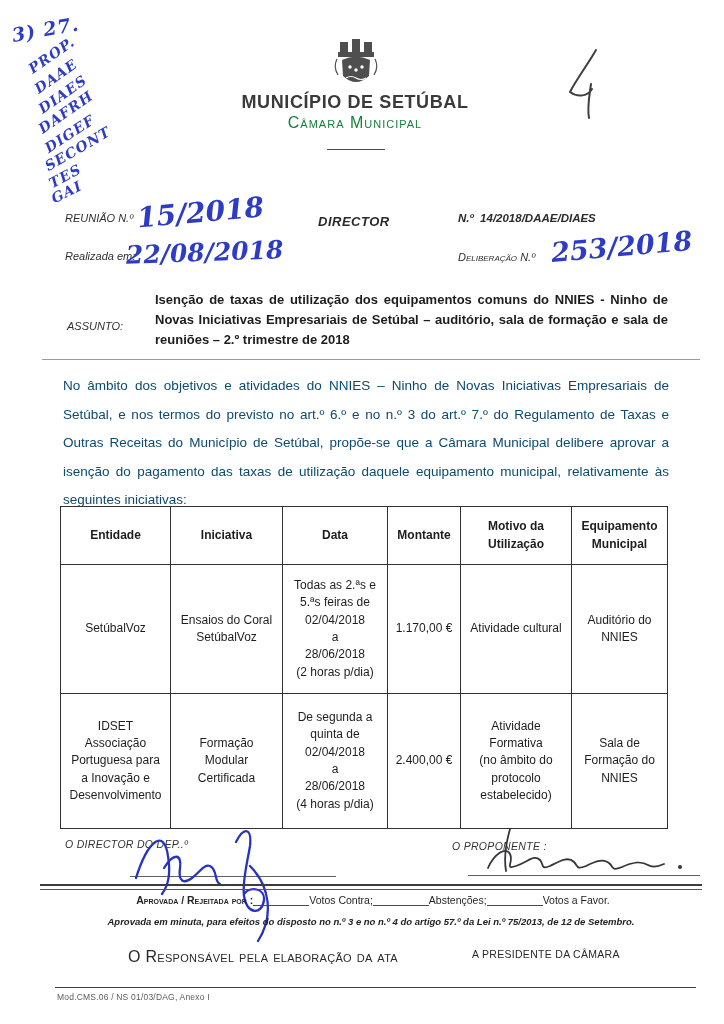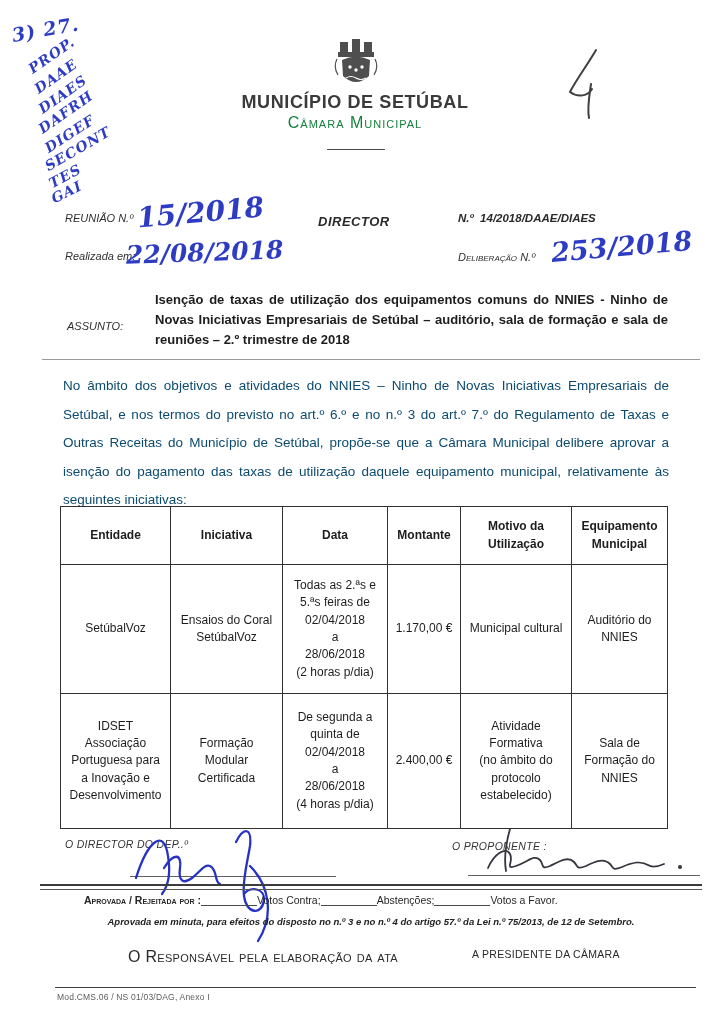--- a/index.html
+++ b/index.html
@@ -87,21 +87,21 @@
   .sigline{position:absolute; border-top:1.3px solid #606060;}
   .sig-svg{position:absolute; overflow:visible;}
   .dbl-rule{
     position:absolute; left:40px; top:884px; width:662px; height:2.5px;
     border-top:2px solid #3c3c3c; border-bottom:1px solid #555;
   }
   
   .voting{
     position:absolute; left:84px; top:894px; width:578px;
     display:flex; align-items:flex-end; gap:0;
-    font-size:10.5px; color:#262626; white-space:nowrap;
+    font-size:10.5px; color:#262626; white-space:nowrap;justify-content:center;
   }
   .voting .vl{font-variant:small-caps; font-weight:600;}
   .blank{display:inline-block; width:56px; height:11px; border-bottom:1.2px solid #4a4a4a;}
   .minuta{
     position:absolute; left:40px; top:916px; width:662px; text-align:center;
     font-style:italic; font-size:9.5px; font-weight:600; color:#222;
   }
   .responsavel{
     position:absolute; left:128px; top:948px; font-size:16px; font-weight:500;
     font-variant:small-caps; letter-spacing:0.3px; color:#2a2a2a;
@@ -199,21 +199,21 @@
       <td>SetúbalVoz</td>
       <td>Ensaios do Coral
 SetúbalVoz</td>
       <td>Todas as 2.ªs e
 5.ªs feiras de
 02/04/2018
 a
 28/06/2018
 (2 horas p/dia)</td>
       <td>1.170,00 €</td>
-      <td>Municipal cultural</td>
+      <td>Atividade cultural</td>
       <td>Auditório do
 NNIES</td>
     </tr>
     <tr class="r2">
       <td>IDSET
 Associação
 Portuguesa para
 a Inovação e
 Desenvolvimento</td>
       <td>Formação

